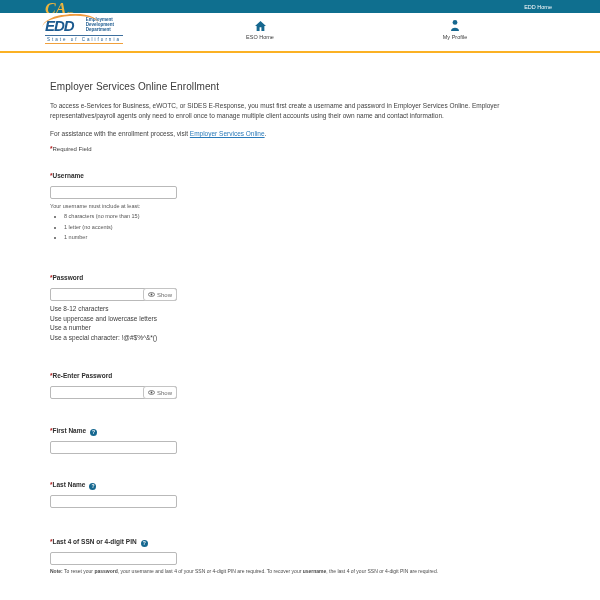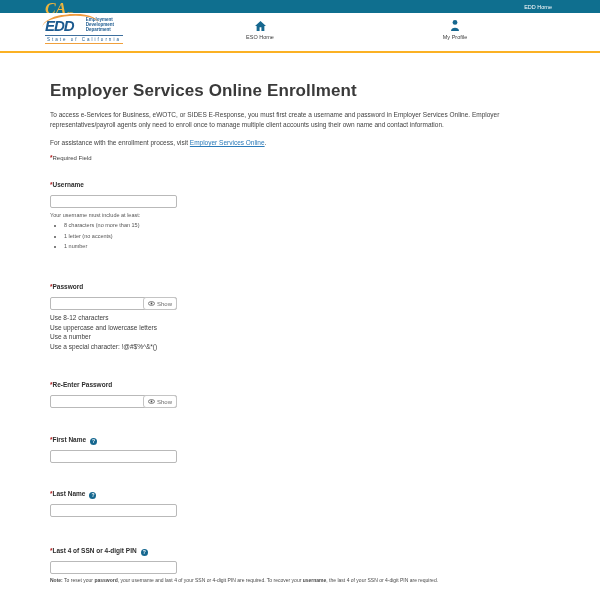--- a/index.html
+++ b/index.html
@@ -28,21 +28,21 @@
                  font-size:4.5px; letter-spacing:2px; color:#1c5a8f; text-align:center;
                  border-bottom:1px solid #f0a03c; padding-bottom:1px; }
   .nav-item { position:absolute; top:7px; width:70px; text-align:center; cursor:pointer; }
   .nav-eso { left:225px; }
   .nav-profile { left:420px; }
   .nav-item .ico { height:11px; display:flex; align-items:center; justify-content:center; }
   .nav-label { margin-top:3px; font-size:5.5px; color:#3c3c3c; }
 
   
   .main { padding:28px 55px 0 50px; }
-  .page-title { font-size:17px; font-weight:700; color:#3a3a3a; letter-spacing:0.1px; }
+  .page-title { font-size:10px; font-weight:400; color:#3a3a3a; letter-spacing:0.1px; }
   .intro { margin-top:9px; font-size:6.5px; line-height:9.5px; color:#424242; }
   .assist { margin-top:10px; font-size:6.5px; color:#424242; }
   .assist a { color:#2a7ab9; text-decoration:underline; cursor:pointer; }
   .required-note { margin-top:8px; font-size:6px; color:#424242; }
 
   .req { color:#b22222; font-weight:bold; font-size:6.5px; }
   .lbl { font-weight:bold; font-size:6.5px; color:#2e2e2e; }
   .help { display:inline-block; width:7px; height:7px; margin-left:4px; border-radius:50%;
           background:#15678f; color:#fff; font-size:5px; line-height:7px; text-align:center;
           font-weight:bold; vertical-align:-1px; cursor:pointer; }

